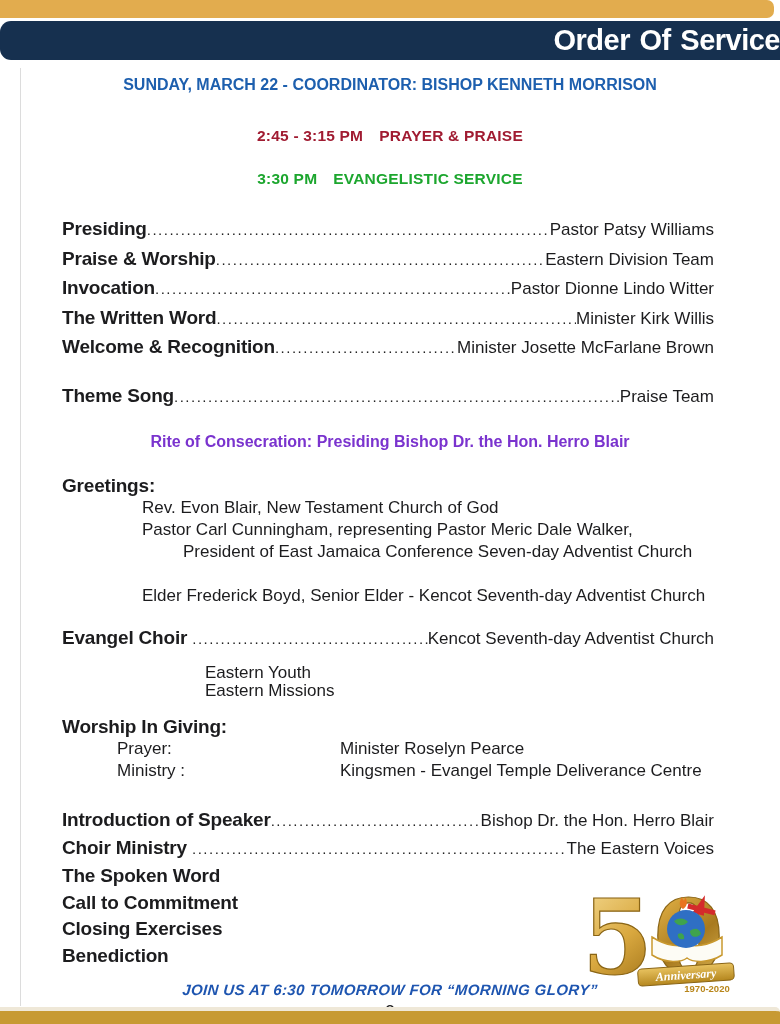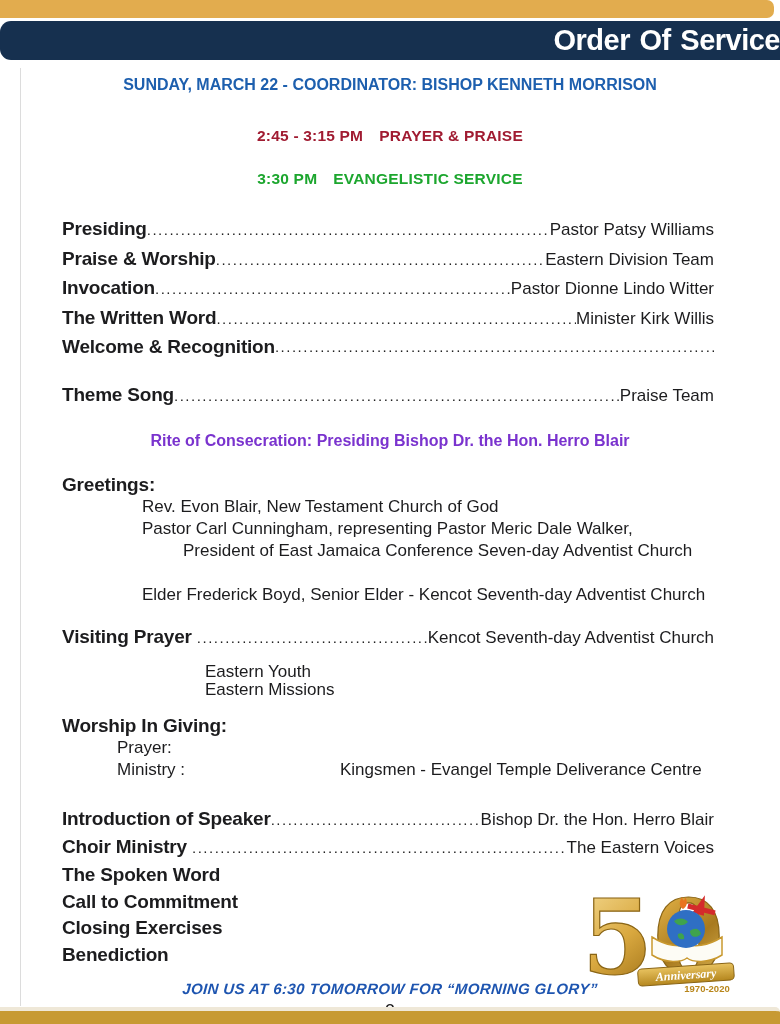--- a/index.html
+++ b/index.html
@@ -115,55 +115,57 @@
       <span class="val">Pastor Dionne Lindo Witter</span>
     </div>
     <div class="dotrow">
       <span class="lbl">The Written Word</span>
       <span class="dots"></span>
       <span class="val">Minister Kirk Willis</span>
     </div>
     <div class="dotrow">
       <span class="lbl">Welcome &amp; Recognition</span>
       <span class="dots"></span>
+      <span class="val">Minister Josette McFarlane Brown</span>
     </div>
     <div class="dotrow theme-row">
       <span class="lbl">Theme Song</span>
       <span class="dots"></span>
       <span class="val">Praise Team</span>
     </div>
   </div>
 
   <div class="center-line consecration">Rite of Consecration: Presiding Bishop Dr. the Hon. Herro Blair</div>
 
   <div class="block greetings">
     <div class="h-bold">Greetings:</div>
     <div class="g-line indent-1">Rev. Evon Blair, New Testament Church of God</div>
     <div class="g-line indent-1">Pastor Carl Cunningham, representing Pastor Meric Dale Walker,</div>
     <div class="g-line indent-2">President of East Jamaica Conference Seven-day Adventist Church</div>
     <div class="g-line indent-1 g-space">Elder Frederick Boyd, Senior Elder - Kencot Seventh-day Adventist Church</div>
   </div>
 
   <div class="rows visiting">
     <div class="dotrow">
-      <span class="lbl">Visiting Prayer </span>
+      <span class="lbl">Evangel Choir </span>
       <span class="dots"></span>
       <span class="val">Kencot Seventh-day Adventist Church</span>
     </div>
   </div>
 
   <div class="block special">
     <div class="sm-item first">Eastern Youth</div>
     <div class="sm-item">Eastern Missions</div>
   </div>
 
   <div class="block worship">
     <div class="h-bold">Worship In Giving:</div>
     <div class="wg-row">
       <span class="wg-label">Prayer:</span>
+      <span class="wg-value">Minister Roselyn Pearce</span>
     </div>
     <div class="wg-row">
       <span class="wg-label">Ministry :</span>
       <span class="wg-value">Kingsmen - Evangel Temple Deliverance Centre</span>
     </div>
   </div>
 
   <div class="rows closing">
     <div class="dotrow">
       <span class="lbl">Introduction of Speaker</span>

